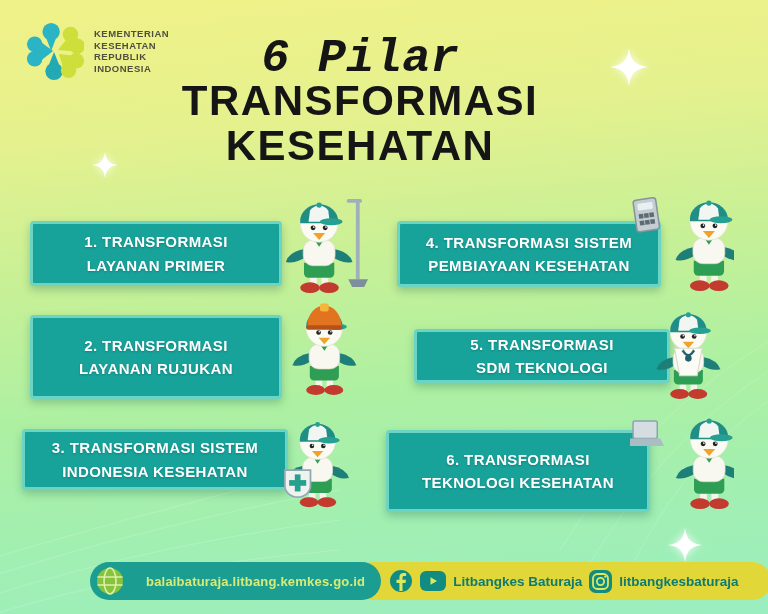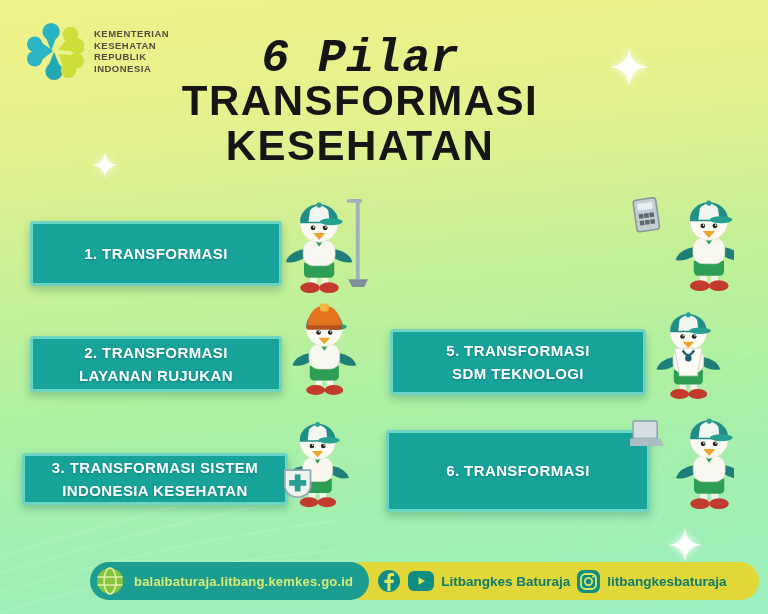--- a/index.html
+++ b/index.html
@@ -27,21 +27,21 @@
   }
   
   .mascot{position:absolute;z-index:2;}
   .mascot svg{display:block;}
   
   .sparkle{position:absolute;filter:drop-shadow(0 0 4px rgba(255,255,255,.95));}
   
   .footer-bar{position:absolute;left:90px;top:562px;width:600px;height:38px;display:flex;}
   .footer-left{
     position:relative;z-index:2;background:#1b9d92;border-radius:19px;
-    display:flex;align-items:center;gap:9px;padding:0 16px 0 5px;flex:0 0 auto;
+    display:flex;align-items:center;gap:21px;padding:0 16px 0 5px;flex:0 0 auto;
   }
   .footer-url{color:#d6ec77;font-size:13px;font-weight:bold;letter-spacing:.2px;white-space:nowrap;}
   .footer-right{
     position:relative;z-index:1;background:#e2d738;border-radius:19px;margin-left:-26px;
     display:flex;align-items:center;gap:7px;padding:0 32px 0 34px;flex:1;
   }
   .footer-name{color:#0f7b70;font-size:13.5px;font-weight:bold;white-space:nowrap;}
   .soc-ic{display:block;}
 </style>
 </head>
@@ -126,35 +126,41 @@
   </svg>
   <svg class="sparkle" style="left:610px;top:48px" width="38" height="38" viewBox="0 0 38 38">
     <path d="M19 0 C21 13 25 17 38 19 C25 21 21 25 19 38 C17 25 13 21 0 19 C13 17 17 13 19 0" fill="#fff"></path>
   </svg>
   <svg class="sparkle" style="left:668px;top:528px" width="34" height="34" viewBox="0 0 38 38">
     <path d="M19 0 C21 13 25 17 38 19 C25 21 21 25 19 38 C17 25 13 21 0 19 C13 17 17 13 19 0" fill="#fff"></path>
   </svg>
 
   <div class="pill-btn" style="left:30px;top:221px;width:252px;height:65px">
     <span>1. TRANSFORMASI</span>
-  </div>
-  <div class="pill-btn" style="left:30px;top:336px;width:252px;height:56px">
+    <span>LAYANAN PRIMER</span>
+  </div>
+  <div class="pill-btn" style="left:30px;top:315px;width:252px;height:84px">
     <span>2. TRANSFORMASI</span>
     <span>LAYANAN RUJUKAN</span>
   </div>
-  <div class="pill-btn" style="left:22px;top:453px;width:266px;height:52px">
+  <div class="pill-btn" style="left:22px;top:429px;width:266px;height:61px">
     <span>3. TRANSFORMASI SISTEM</span>
     <span>INDONESIA KESEHATAN</span>
   </div>
-  <div class="pill-btn" style="left:390px;top:329px;width:256px;height:66px">
+  <div class="pill-btn" style="left:397px;top:221px;width:264px;height:66px">
+    <span>4. TRANSFORMASI SISTEM</span>
+    <span>PEMBIAYAAN KESEHATAN</span>
+  </div>
+  <div class="pill-btn" style="left:414px;top:329px;width:256px;height:54px">
     <span>5. TRANSFORMASI</span>
     <span>SDM TEKNOLOGI</span>
   </div>
   <div class="pill-btn" style="left:386px;top:430px;width:264px;height:82px">
     <span>6. TRANSFORMASI</span>
+    <span>TEKNOLOGI KESEHATAN</span>
   </div>
 
   <div class="mascot" style="left:268px;top:196px">
     <svg viewBox="0 0 135 132" style="height:100px">
       <use href="#mascot-base"></use>
       <rect x="104" y="4" width="20" height="5" rx="2" fill="#9fb0ba"></rect>
       <rect x="116" y="6" width="5" height="104" fill="#9fb0ba"></rect>
       <path d="M106 110 h26 l-5 10 h-16 z" fill="#7d8f9a"></path>
     </svg>
   </div>

